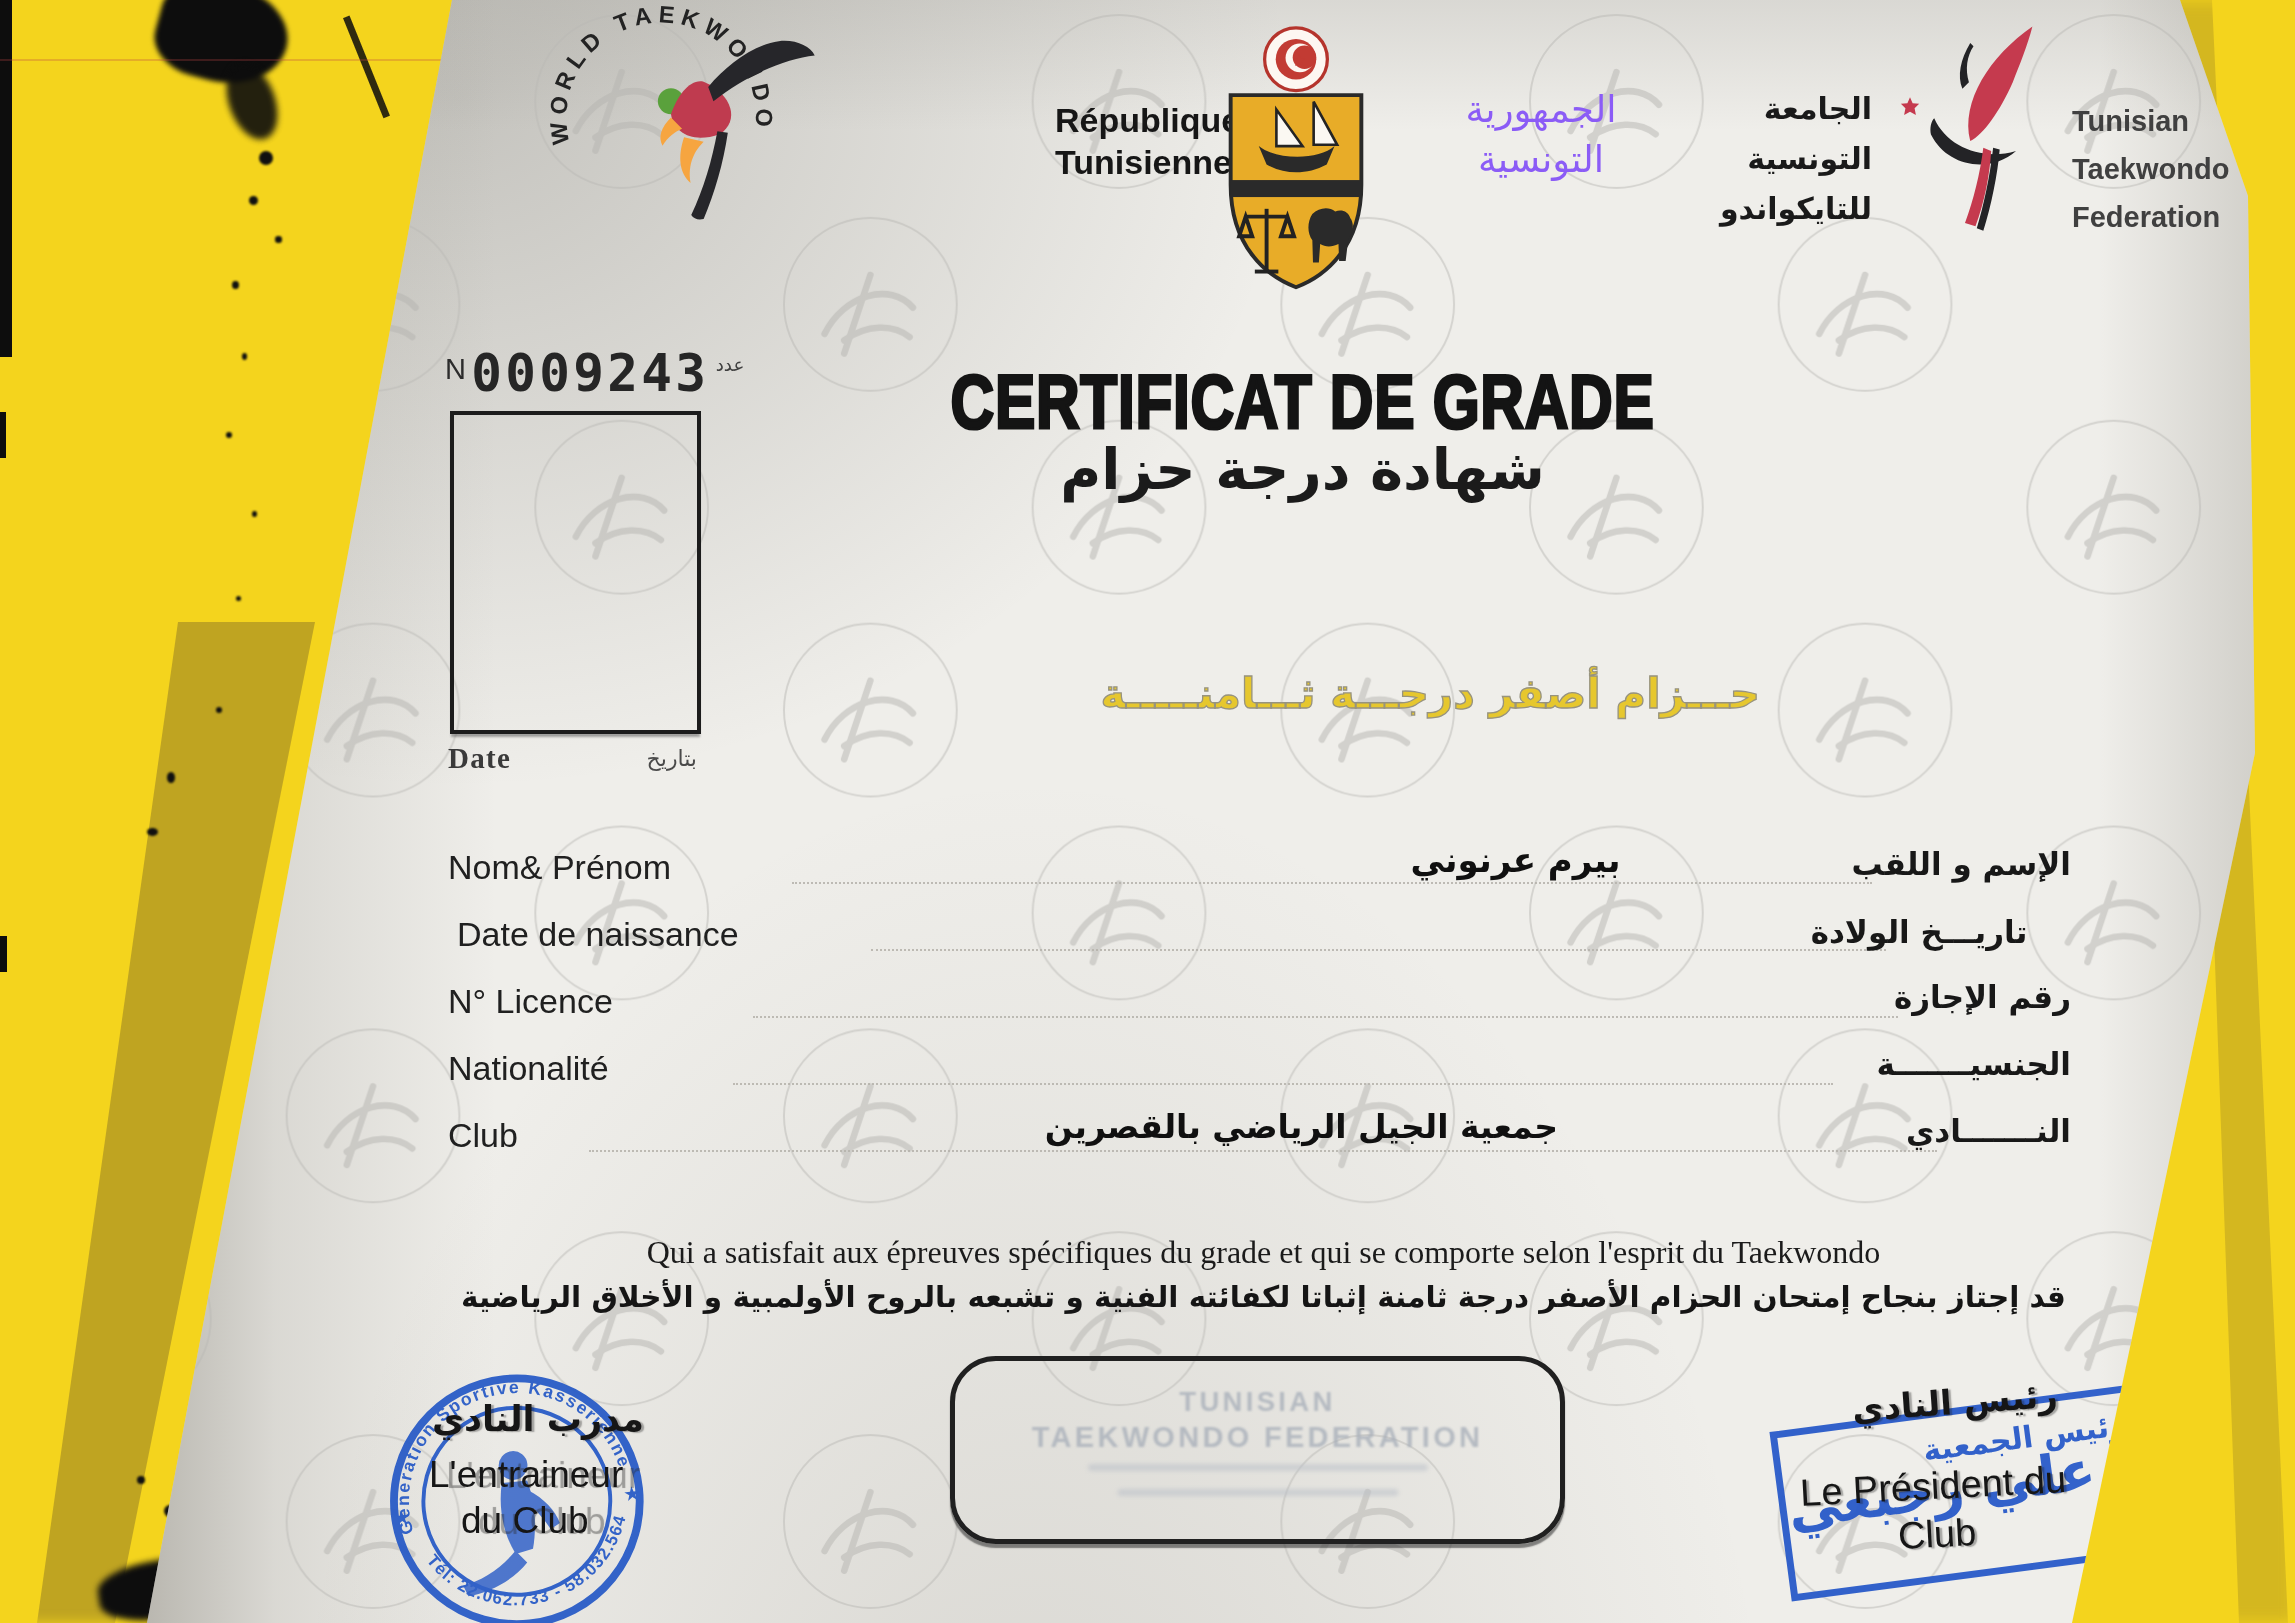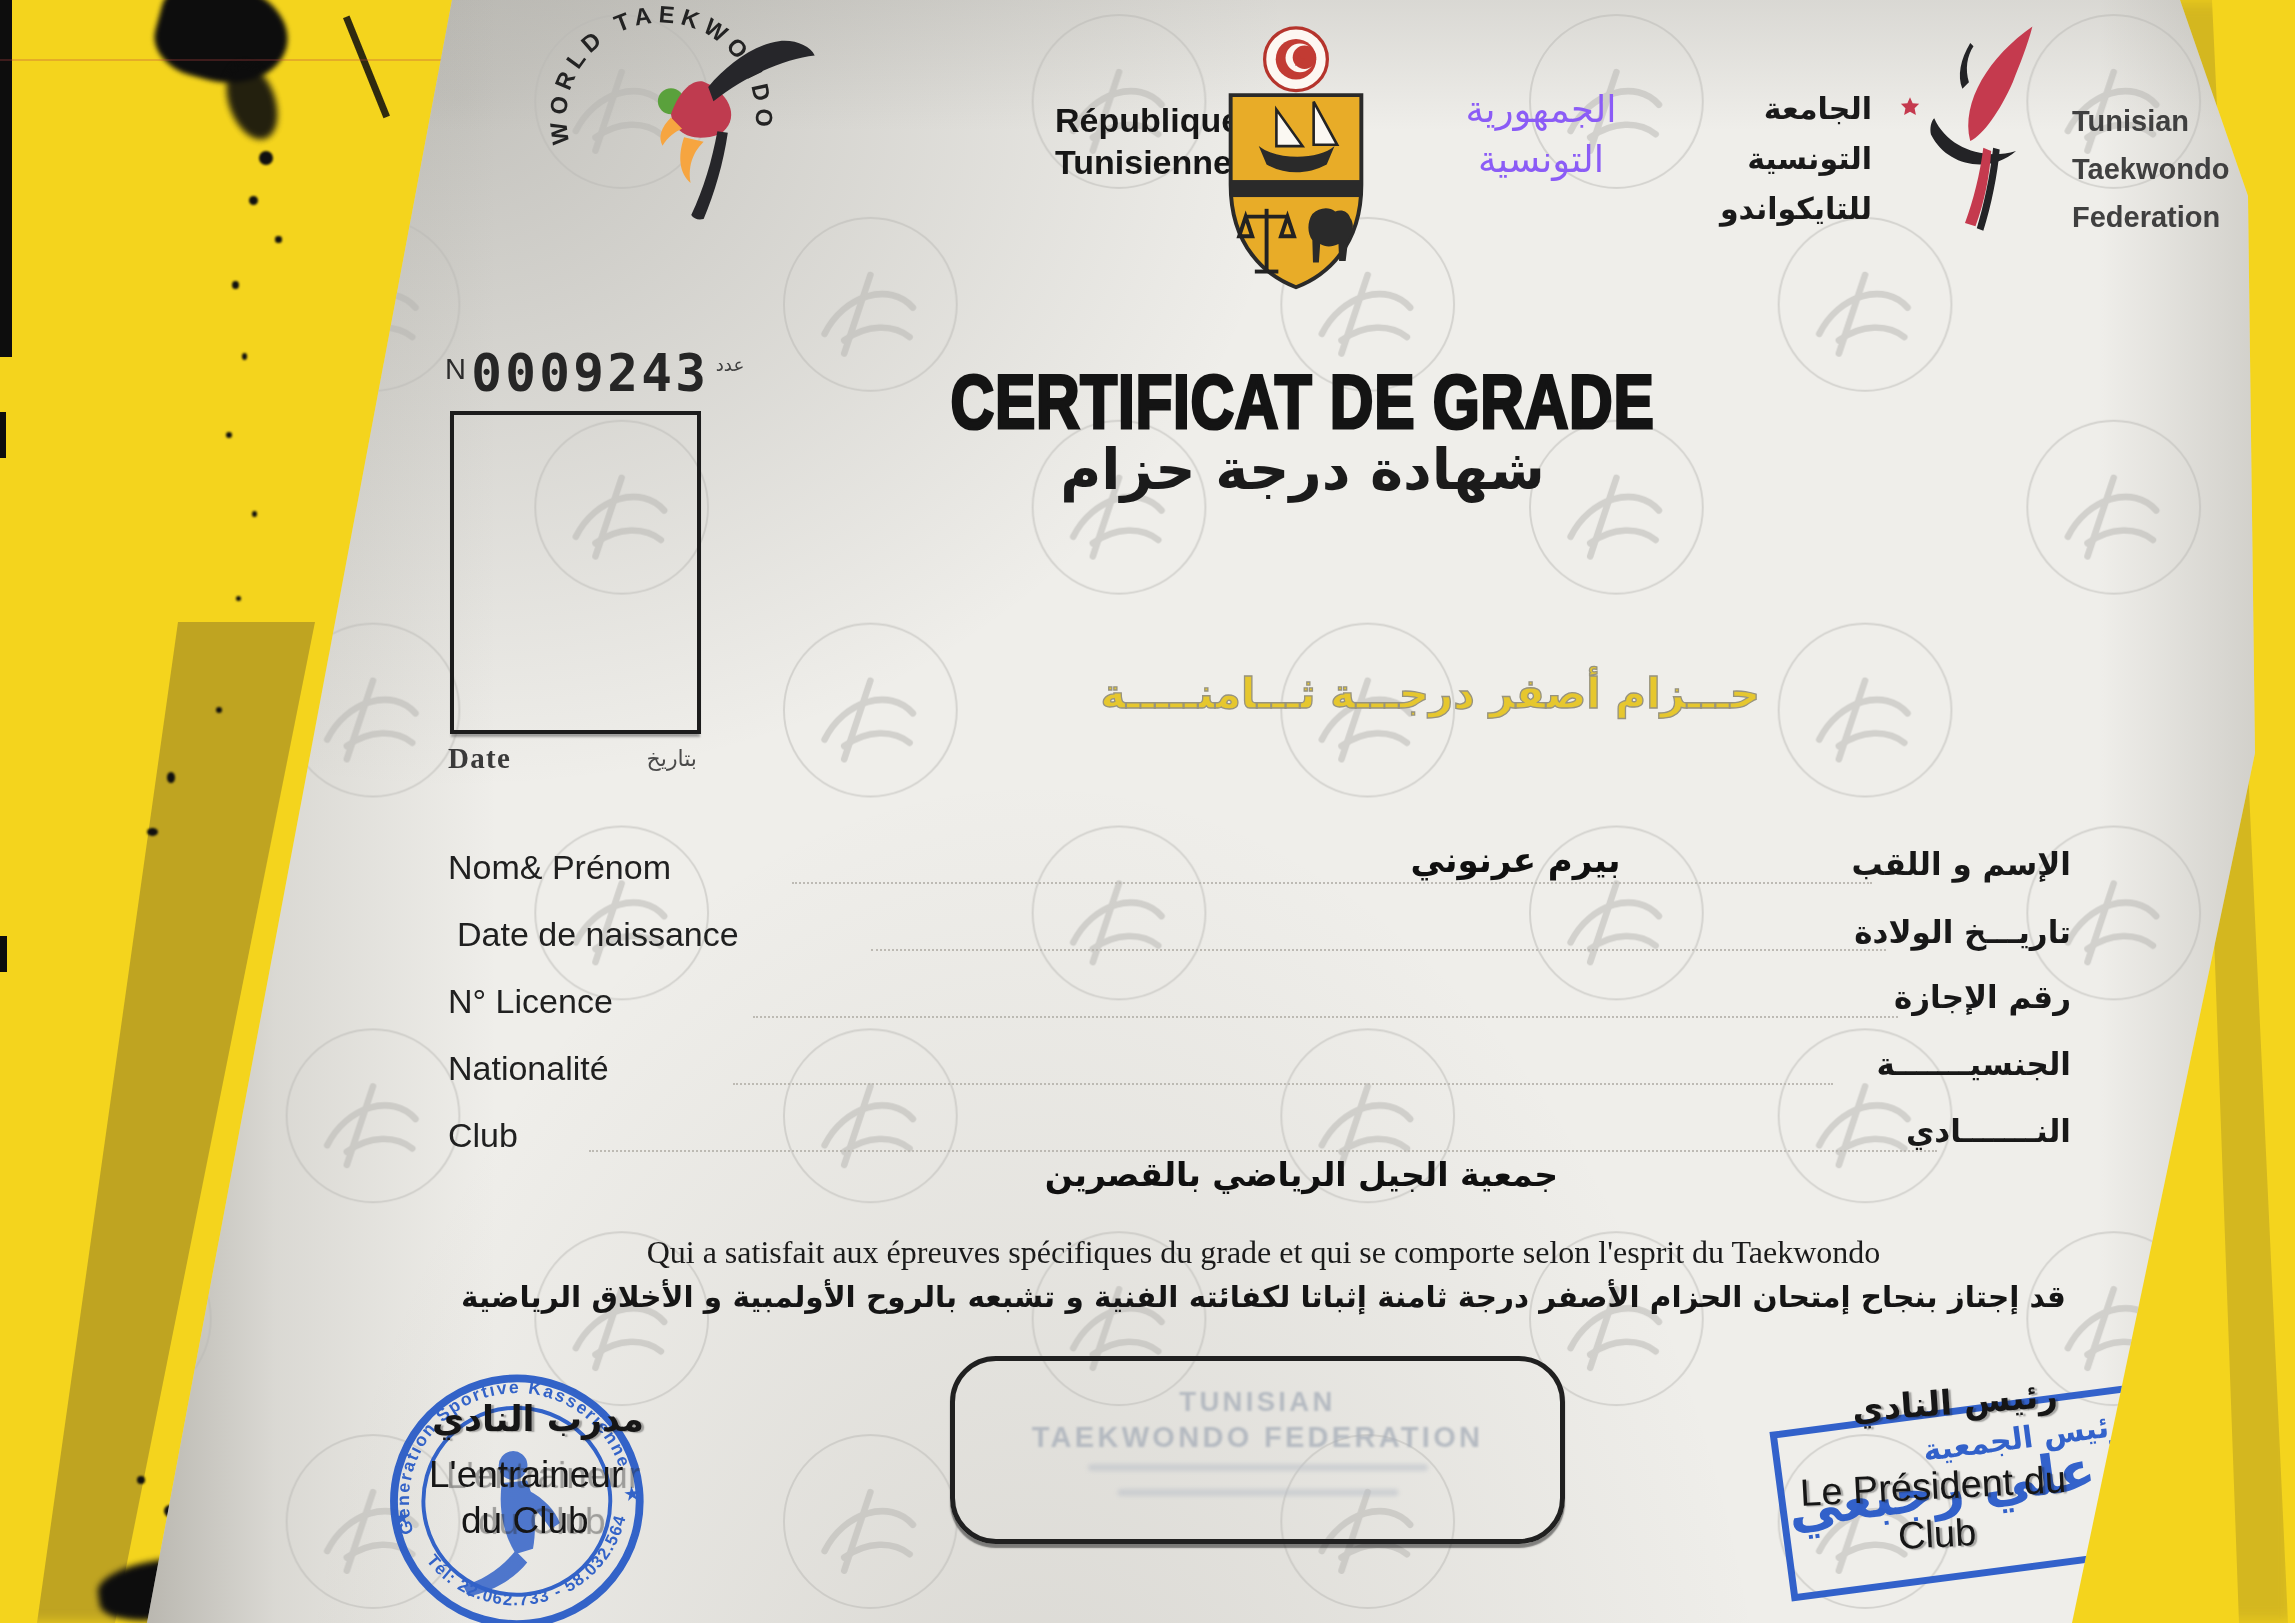--- a/index.html
+++ b/index.html
@@ -195,33 +195,33 @@
     <div class="abs title-ar ar" style="left:910px;top:437px;width:785px;">شهادة درجة حزام</div>
     <div class="abs grade-ar ar" style="left:844px;top:669px;width:916px;">حـــزام أصفر درجـــة ثـــامنـــــة</div>
 
     <div class="abs flabel" style="left:448px;top:848px;">Nom&amp; Prénom</div>
     <div class="dotline" style="left:792px;top:882px;width:1080px;"></div>
     <div class="abs fvalue ar" style="left:1352px;top:840px;width:327px;">بيرم عرنوني</div>
     <div class="abs alabel ar" style="left:1767px;top:846px;width:304px;">الإسم و اللقب</div>
 
     <div class="abs flabel" style="left:448px;top:915px;margin-left:9px;">Date de naissance</div>
     <div class="dotline" style="left:871px;top:949px;width:1015px;"></div>
-    <div class="abs alabel ar" style="left:1767px;top:914px;width:304px;">تاريـــخ الولادة</div>
+    <div class="abs alabel ar" style="left:1767px;top:914px;width:304px;text-align:center;">تاريـــخ الولادة</div>
 
     <div class="abs flabel" style="left:448px;top:982px;">N° Licence</div>
     <div class="dotline" style="left:753px;top:1016px;width:1145px;"></div>
     <div class="abs alabel ar" style="left:1767px;top:979px;width:304px;">رقم الإجازة</div>
 
     <div class="abs flabel" style="left:448px;top:1049px;">Nationalité</div>
     <div class="dotline" style="left:733px;top:1083px;width:1100px;"></div>
     <div class="abs alabel ar" style="left:1767px;top:1046px;width:304px;">الجنسيـــــــة</div>
 
     <div class="abs flabel" style="left:448px;top:1116px;">Club</div>
     <div class="dotline" style="left:589px;top:1150px;width:1348px;"></div>
-    <div class="abs fvalue ar" style="left:1165px;top:1107px;width:393px;font-size:33px;margin-top:48px;">جمعية الجيل الرياضي بالقصرين</div>
+    <div class="abs fvalue ar" style="left:1165px;top:1107px;width:393px;font-size:33px;">جمعية الجيل الرياضي بالقصرين</div>
     <div class="abs alabel ar" style="left:1767px;top:1113px;width:304px;">النـــــــادي</div>
 
     <div class="abs stmt-fr" style="left:393px;top:1234px;width:1741px;">Qui a satisfait aux épreuves spécifiques du grade et qui se comporte selon l'esprit du Taekwondo</div>
     <div class="abs stmt-ar ar" style="left:393px;top:1280px;width:1741px;">قد إجتاز بنجاح إمتحان الحزام الأصفر درجة ثامنة إثباتا لكفائته الفنية و تشبعه بالروح الأولمبية و الأخلاق الرياضية</div>
 
     <div class="cbox">
       <div class="cbox-t" style="top:25px;font-size:27.5px;">TUNISIAN</div>
       <div class="cbox-t" style="top:60px;font-size:29px;">TAEKWONDO FEDERATION</div>
       <div class="cbox-bar" style="top:103px;width:340px;height:7.2px;"></div>
       <div class="cbox-bar" style="top:128px;width:281px;height:6.5px;"></div>

